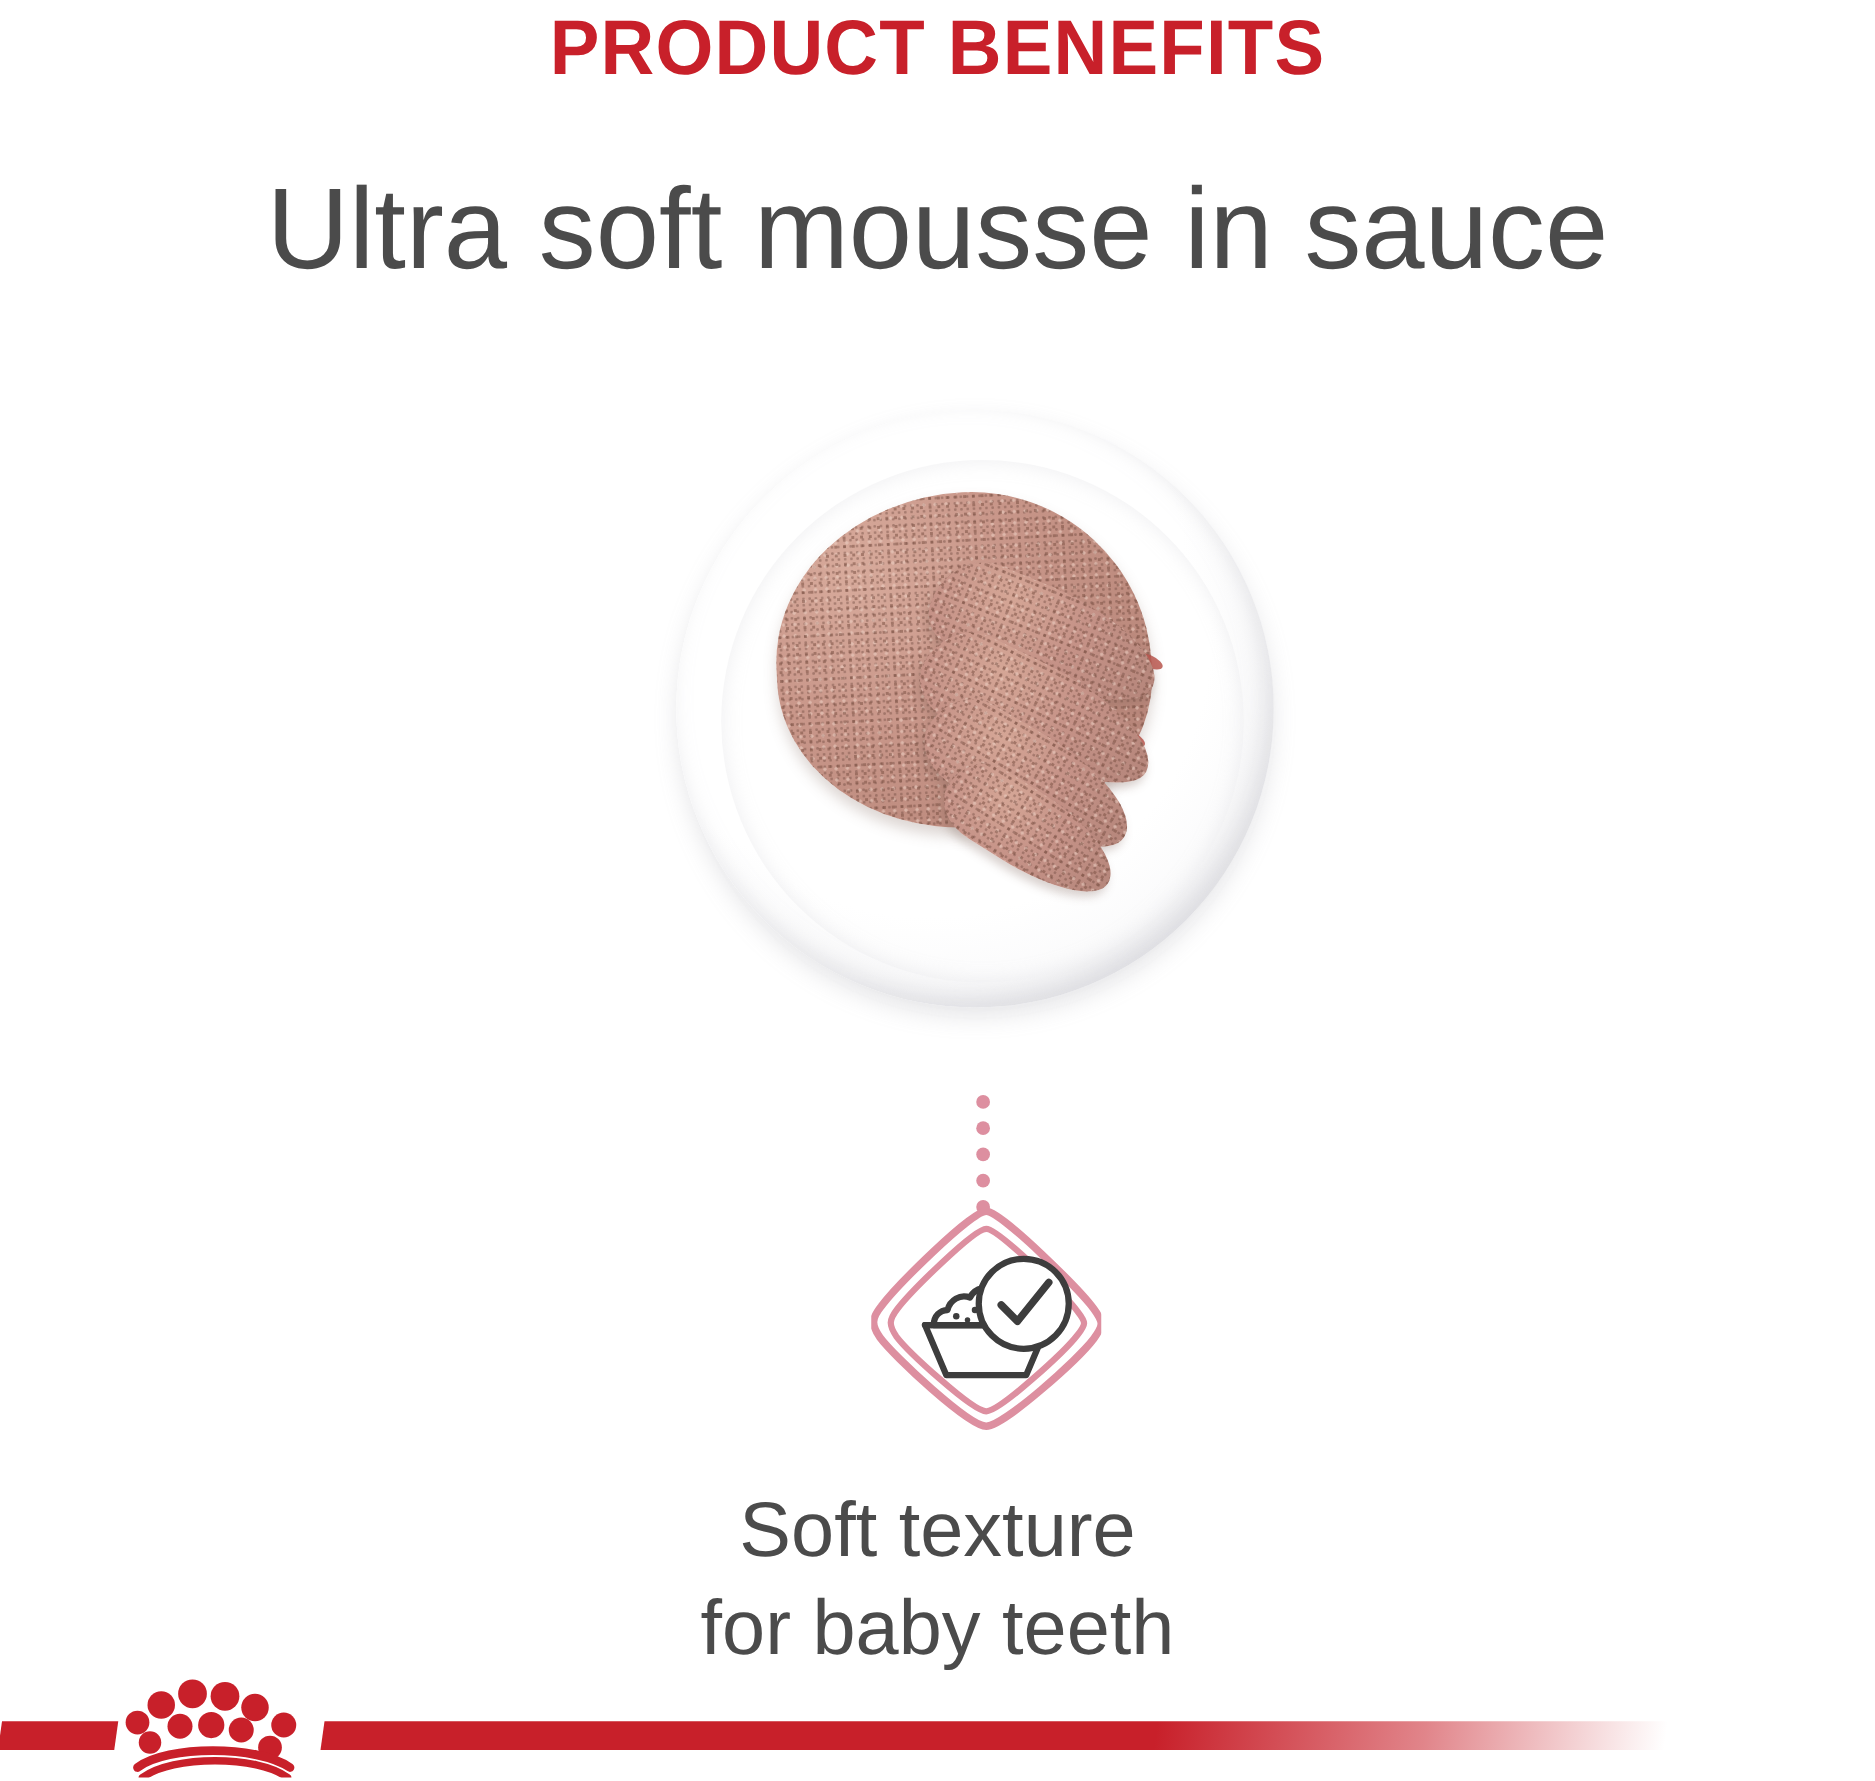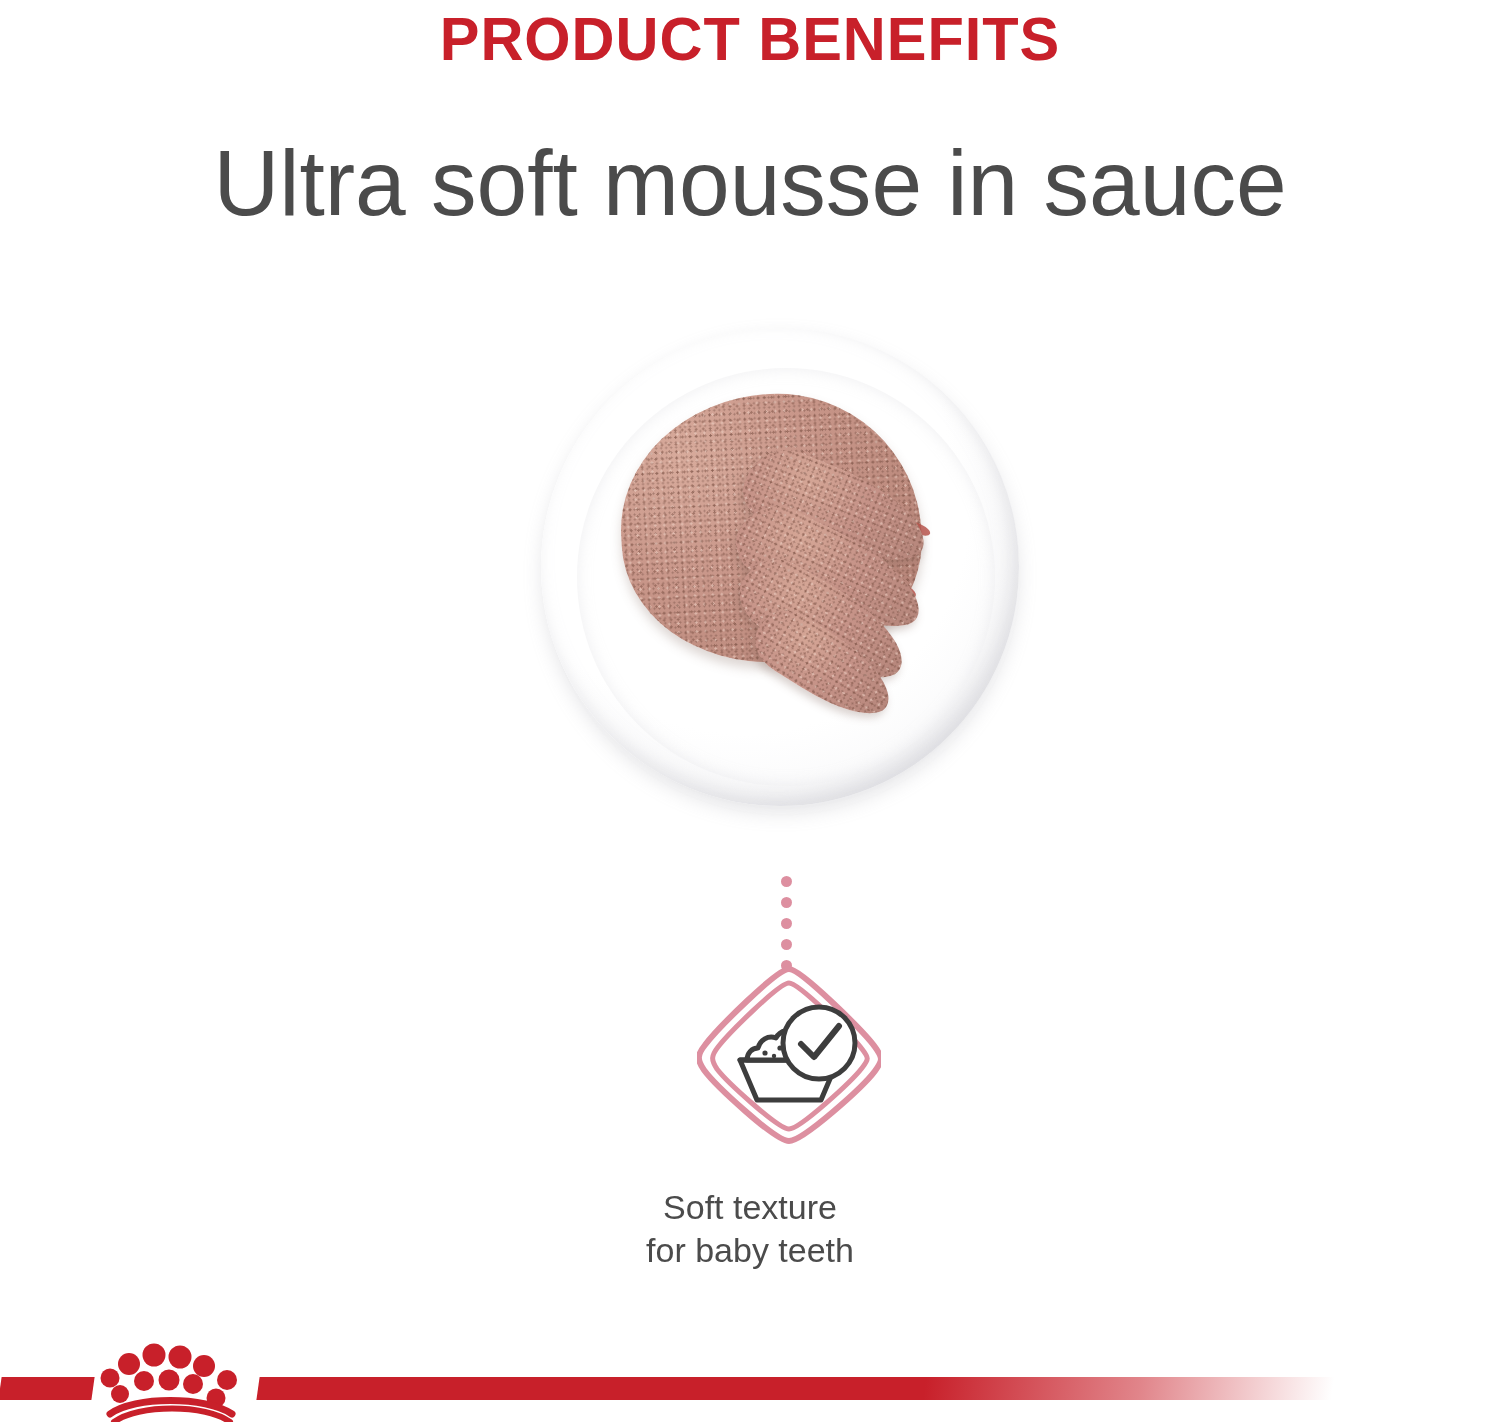--- a/index.html
+++ b/index.html
@@ -181,21 +181,21 @@
 
   
   .benefit-caption {
     position: absolute;
     left: 0;
     top: 1186px;
     width: 1500px;
     text-align: center;
     color: #4B4B4B;
     font-family: "Liberation Sans", sans-serif;
-    font-size: 34px;
+    font-size: 62px;
     line-height: 1.26;
     white-space: pre-line;
   }
 
   
   .footer {
     position: absolute;
     left: 0;
     top: 1338px;
     width: 1500px;

